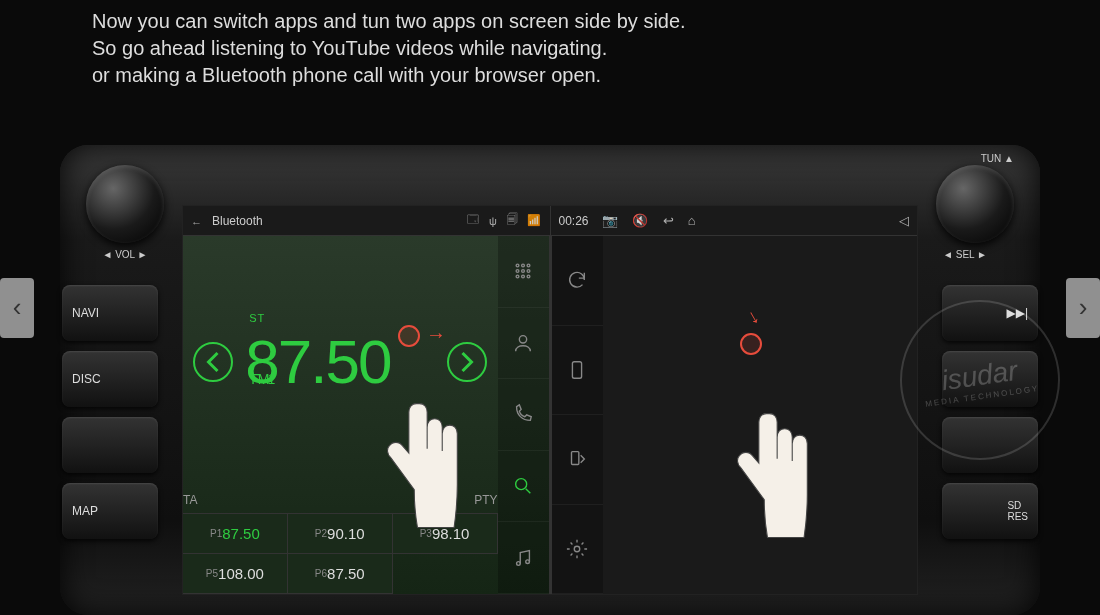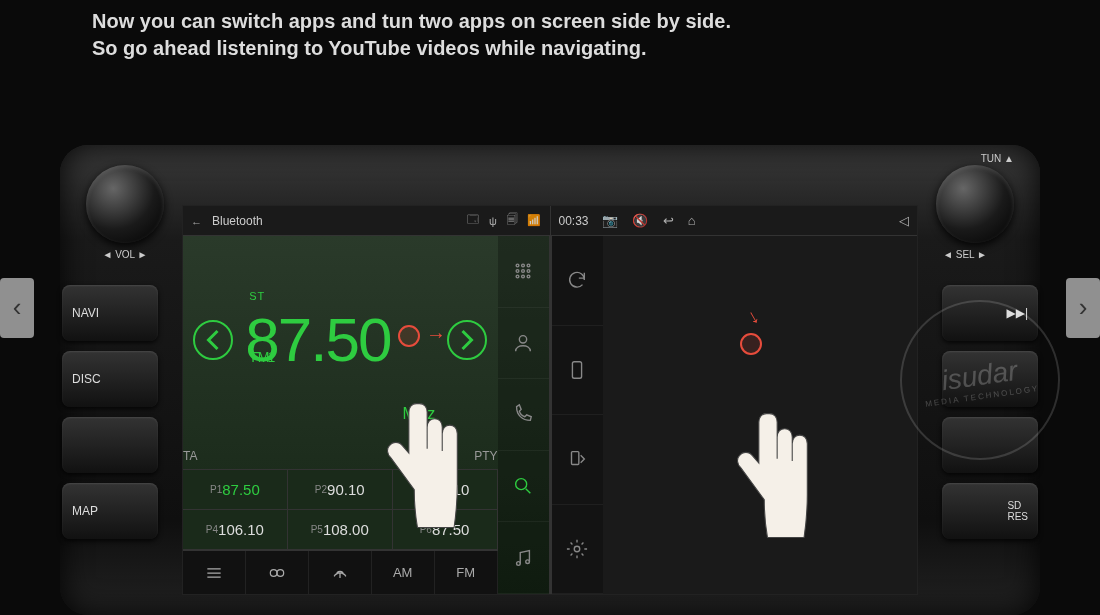--- a/index.html
+++ b/index.html
@@ -1,17 +1,17 @@
 <!DOCTYPE html>
 <html><head>
 <meta charset="utf-8">
 <style>
 *{margin:0;padding:0;box-sizing:border-box;font-family:Arial,Helvetica,sans-serif}
 body{width:1100px;height:615px;background:#0a0a0a;overflow:hidden;position:relative}
-.promo{position:absolute;top:8px;left:92px;color:#ddd;font-size:20px;font-weight:700;line-height:1.35}
+.promo{position:absolute;top:8px;left:92px;color:#ddd;font-size:20px;font-weight:400;line-height:1.35}
 .headunit{position:absolute;top:145px;left:60px;width:980px;height:470px}
 .bezel{position:absolute;inset:0;background:linear-gradient(180deg,#3a3a3a,#1a1a1a 20%,#0f0f0f 80%,#222);border-radius:28px;box-shadow:0 0 30px rgba(0,0,0,.9) inset}
 .knob{position:absolute;width:78px;height:78px;border-radius:50%;background:radial-gradient(circle at 35% 30%,#666,#1a1a1a 55%,#000);box-shadow:0 3px 8px rgba(0,0,0,.9),inset 0 2px 4px rgba(255,255,255,.15)}
 .knob-l{top:20px;left:26px}
 .knob-r{top:20px;right:26px}
 .knob-label{position:absolute;color:#ccc;font-size:10px;text-align:center;width:78px}
 .kl-vol{top:104px;left:26px}
 .kl-tun{top:8px;right:26px;width:78px;text-align:right}
 .kl-sel{top:104px;right:36px}
 .hbtn{position:absolute;width:96px;height:56px;background:linear-gradient(180deg,#333,#111);border-radius:8px;color:#ddd;font-size:12px;display:flex;align-items:center;box-shadow:0 2px 5px rgba(0,0,0,.8),inset 0 1px 2px rgba(255,255,255,.1)}
@@ -65,20 +65,21 @@
 .ca-r{right:0}
 .touch-dot{position:absolute;width:22px;height:22px;border-radius:50%;border:2px solid #e74c3c;background:rgba(231,76,60,.15)}
 .touch-arr{position:absolute;color:#e74c3c;font-size:20px}
 </style>
 </head>
 <body>
 
 <div class="promo">
   <div>Now you can switch apps and tun two apps on screen side by side.</div>
   <div>So go ahead listening to YouTube videos while navigating.</div>
+  <div>or making a Bluetooth phone call with your browser open.</div>
 </div>
 
 <div class="carousel-arrow ca-l">‹</div>
 <div class="carousel-arrow ca-r">›</div>
 
 <div class="headunit">
   <div class="bezel"></div>
 
   <div class="knob knob-l"></div>
   <div class="knob-label kl-vol">◄ <span>VOL</span> ►</div>
@@ -140,51 +141,27 @@
               </div>
             <div class="preset">
                 <span class="pn">P2</span>
                 <span class="pv">90.10</span>
               </div>
             <div class="preset">
                 <span class="pn">P3</span>
                 <span class="pv">98.10</span>
               </div>
             <div class="preset">
-                <span class="pn">P4</span>
-                <span class="pv">106.10</span>
-              </div>
-            <div class="preset">
                 <span class="pn">P5</span>
                 <span class="pv">108.00</span>
               </div>
             <div class="preset">
                 <span class="pn">P6</span>
                 <span class="pv">87.50</span>
               </div>
-          </div>
-          <div class="bottom-bar">
-            <div class="bb">
-                <svg viewBox="0 0 24 24">
-                  <path d="M4 7h16M4 12h16M4 17h16"></path>
-                </svg>
-              </div>
-            <div class="bb">
-                <svg viewBox="0 0 24 24">
-                  <circle cx="8" cy="12" r="4"></circle>
-                  <circle cx="16" cy="12" r="4"></circle>
-                </svg>
-              </div>
-            <div class="bb">
-                <svg viewBox="0 0 24 24">
-                  <path d="M12 18v-6M8 14a4 4 0 018 0M5 16a8 8 0 0114 0"></path>
-                </svg>
-              </div>
-            <div class="bb">AM</div>
-            <div class="bb">FM</div>
           </div>
         </div>
         <div class="side-icons side-icons-l">
           <div class="sic">
               <svg viewBox="0 0 24 24">
                 <circle cx="6" cy="6" r="1.5"></circle>
                 <circle cx="12" cy="6" r="1.5"></circle>
                 <circle cx="18" cy="6" r="1.5"></circle>
                 <circle cx="6" cy="12" r="1.5"></circle>
                 <circle cx="12" cy="12" r="1.5"></circle>
@@ -217,21 +194,21 @@
                 <circle cx="7" cy="18" r="2"></circle>
                 <circle cx="17" cy="16" r="2"></circle>
               </svg>
             </div>
         </div>
       </div>
     </div>
 
     <div class="app">
       <div class="statusbar statusbar-r">
-        <span>00:33</span>
+        <span>00:26</span>
         <span class="sbi">📷</span>
         <span class="sbi">🔇</span>
         <span class="sbi">↩</span>
         <span class="sbi">⌂</span>
         <span class="spacer"></span>
         <span class="sbi">◁</span>
       </div>
       <div class="bt-body">
         <div class="side-icons side-icons-r">
           <div class="sic">

